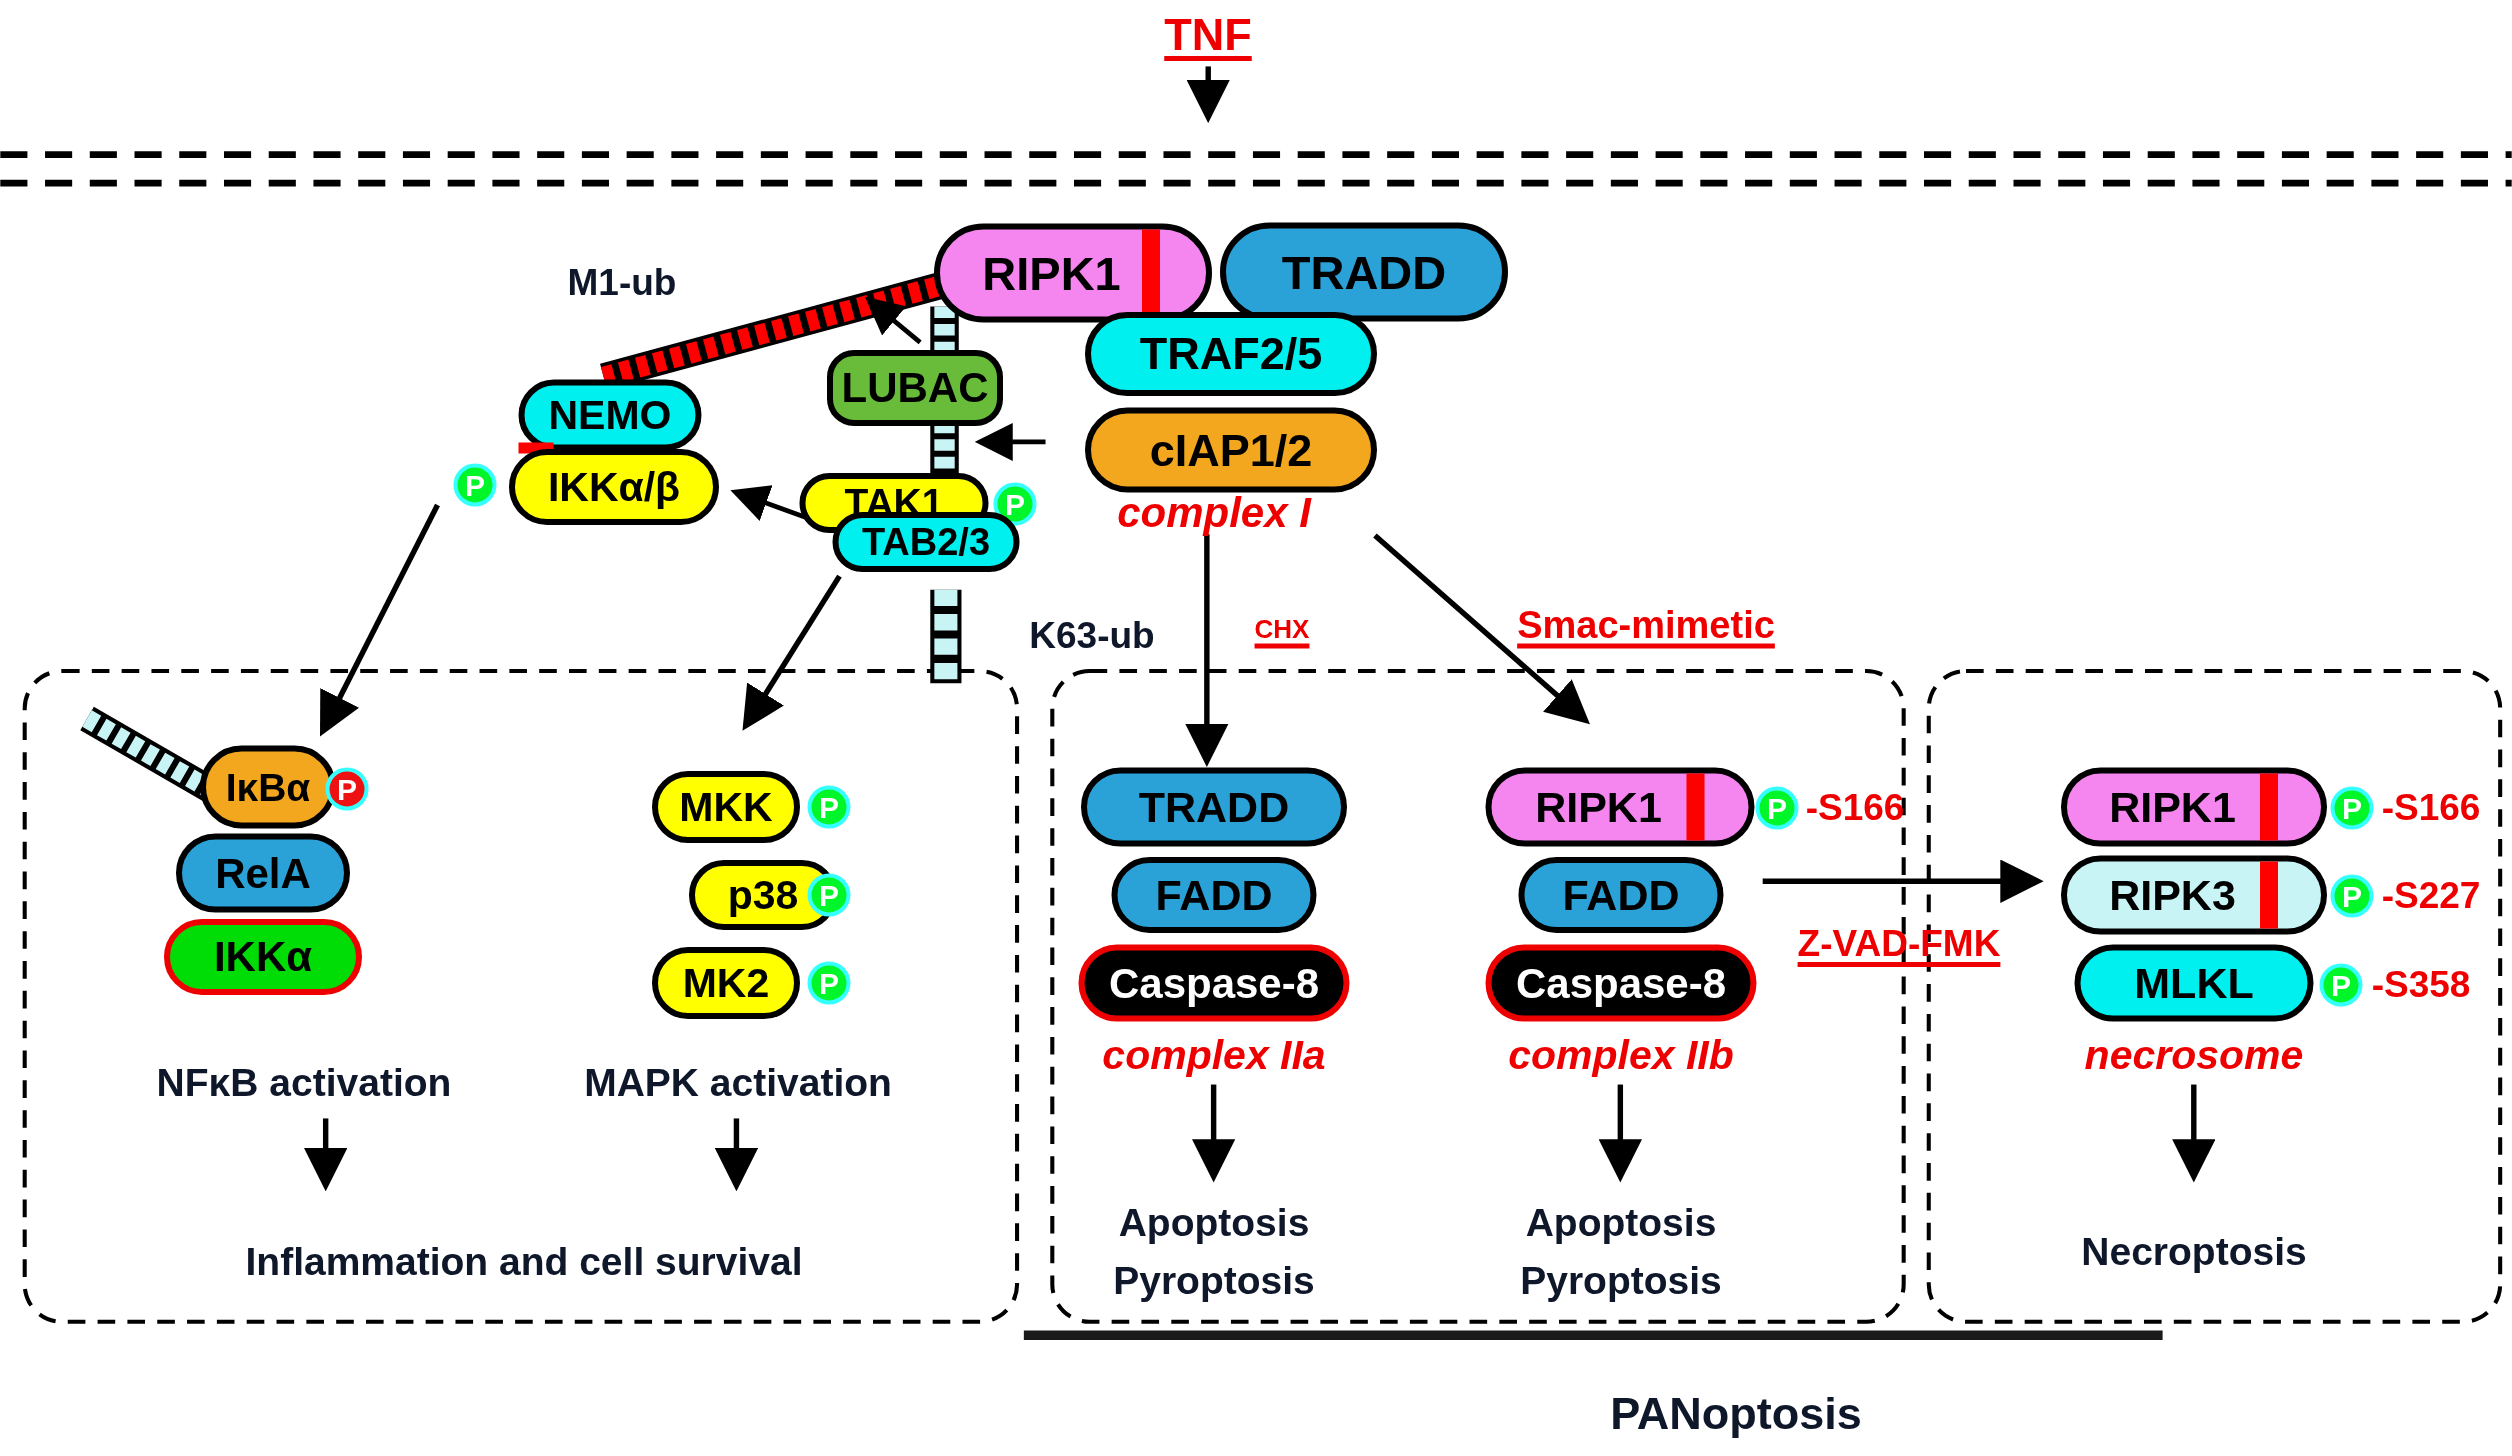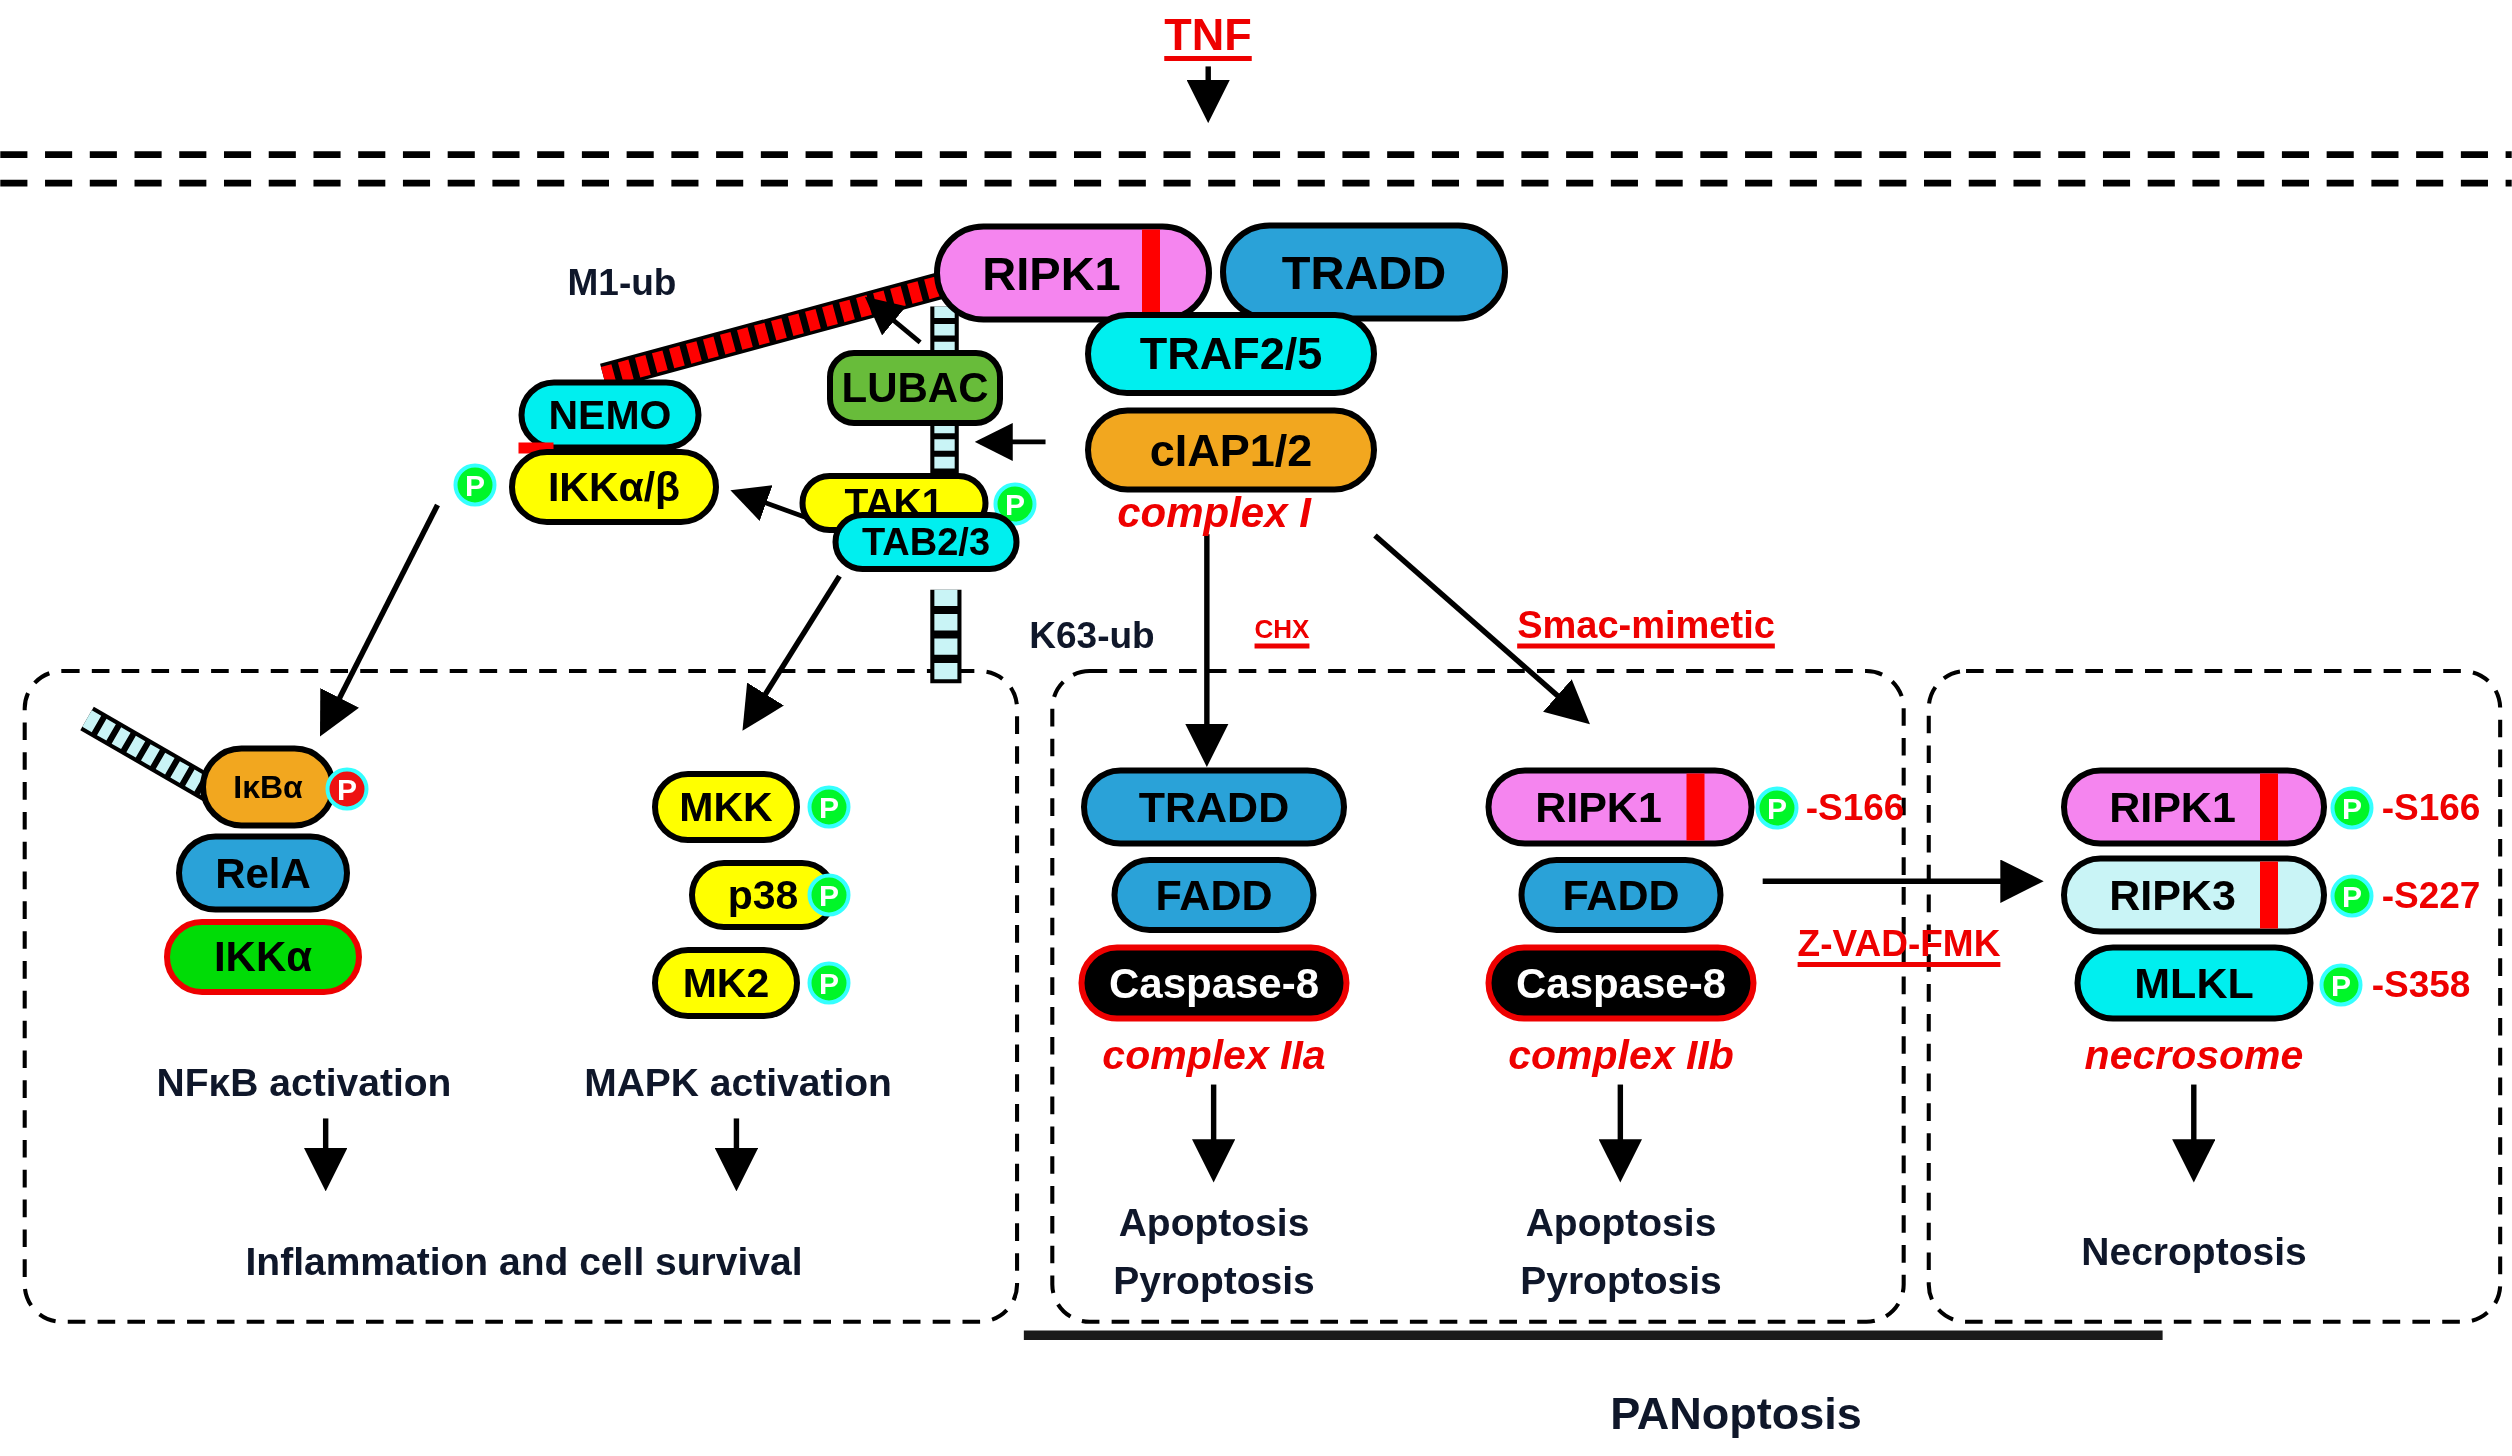--- a/index.html
+++ b/index.html
@@ -121,21 +121,21 @@
   </div>
   <div class="pbadge" style="left:1015px;top:504px;">P</div>
   <div class="pill cyan" style="left:926px;top:542px;width:187px;height:60px;font-size:38px;">
     <span class="lbl">TAB2/3</span>
   </div>
   <div class="txt" style="left:1092px;top:636px;font-size:37px;">K63-ub</div>
 
   <div class="txt treat" style="left:1282px;top:629px;font-size:26px;">CHX</div>
   <div class="txt treat" style="left:1646px;top:625px;font-size:38px;">Smac-mimetic</div>
 
-  <div class="pill orange" style="left:268px;top:787px;width:136px;height:83px;font-size:32px;">
+  <div class="pill orange" style="left:268px;top:787px;width:136px;height:83px;font-size:39px;">
     <span class="lbl">IκBα</span>
   </div>
   <div class="pbadge pred" style="left:347px;top:789px;">P</div>
   <div class="pill blue" style="left:263px;top:873px;width:174px;height:79px;font-size:42px;">
     <span class="lbl">RelA</span>
   </div>
   <div class="pill green redborder" style="left:263px;top:957px;width:198px;height:76px;font-size:42px;">
     <span class="lbl">IKKα</span>
   </div>
   <div class="pill yellow" style="left:726px;top:807px;width:148px;height:72px;font-size:41px;">

